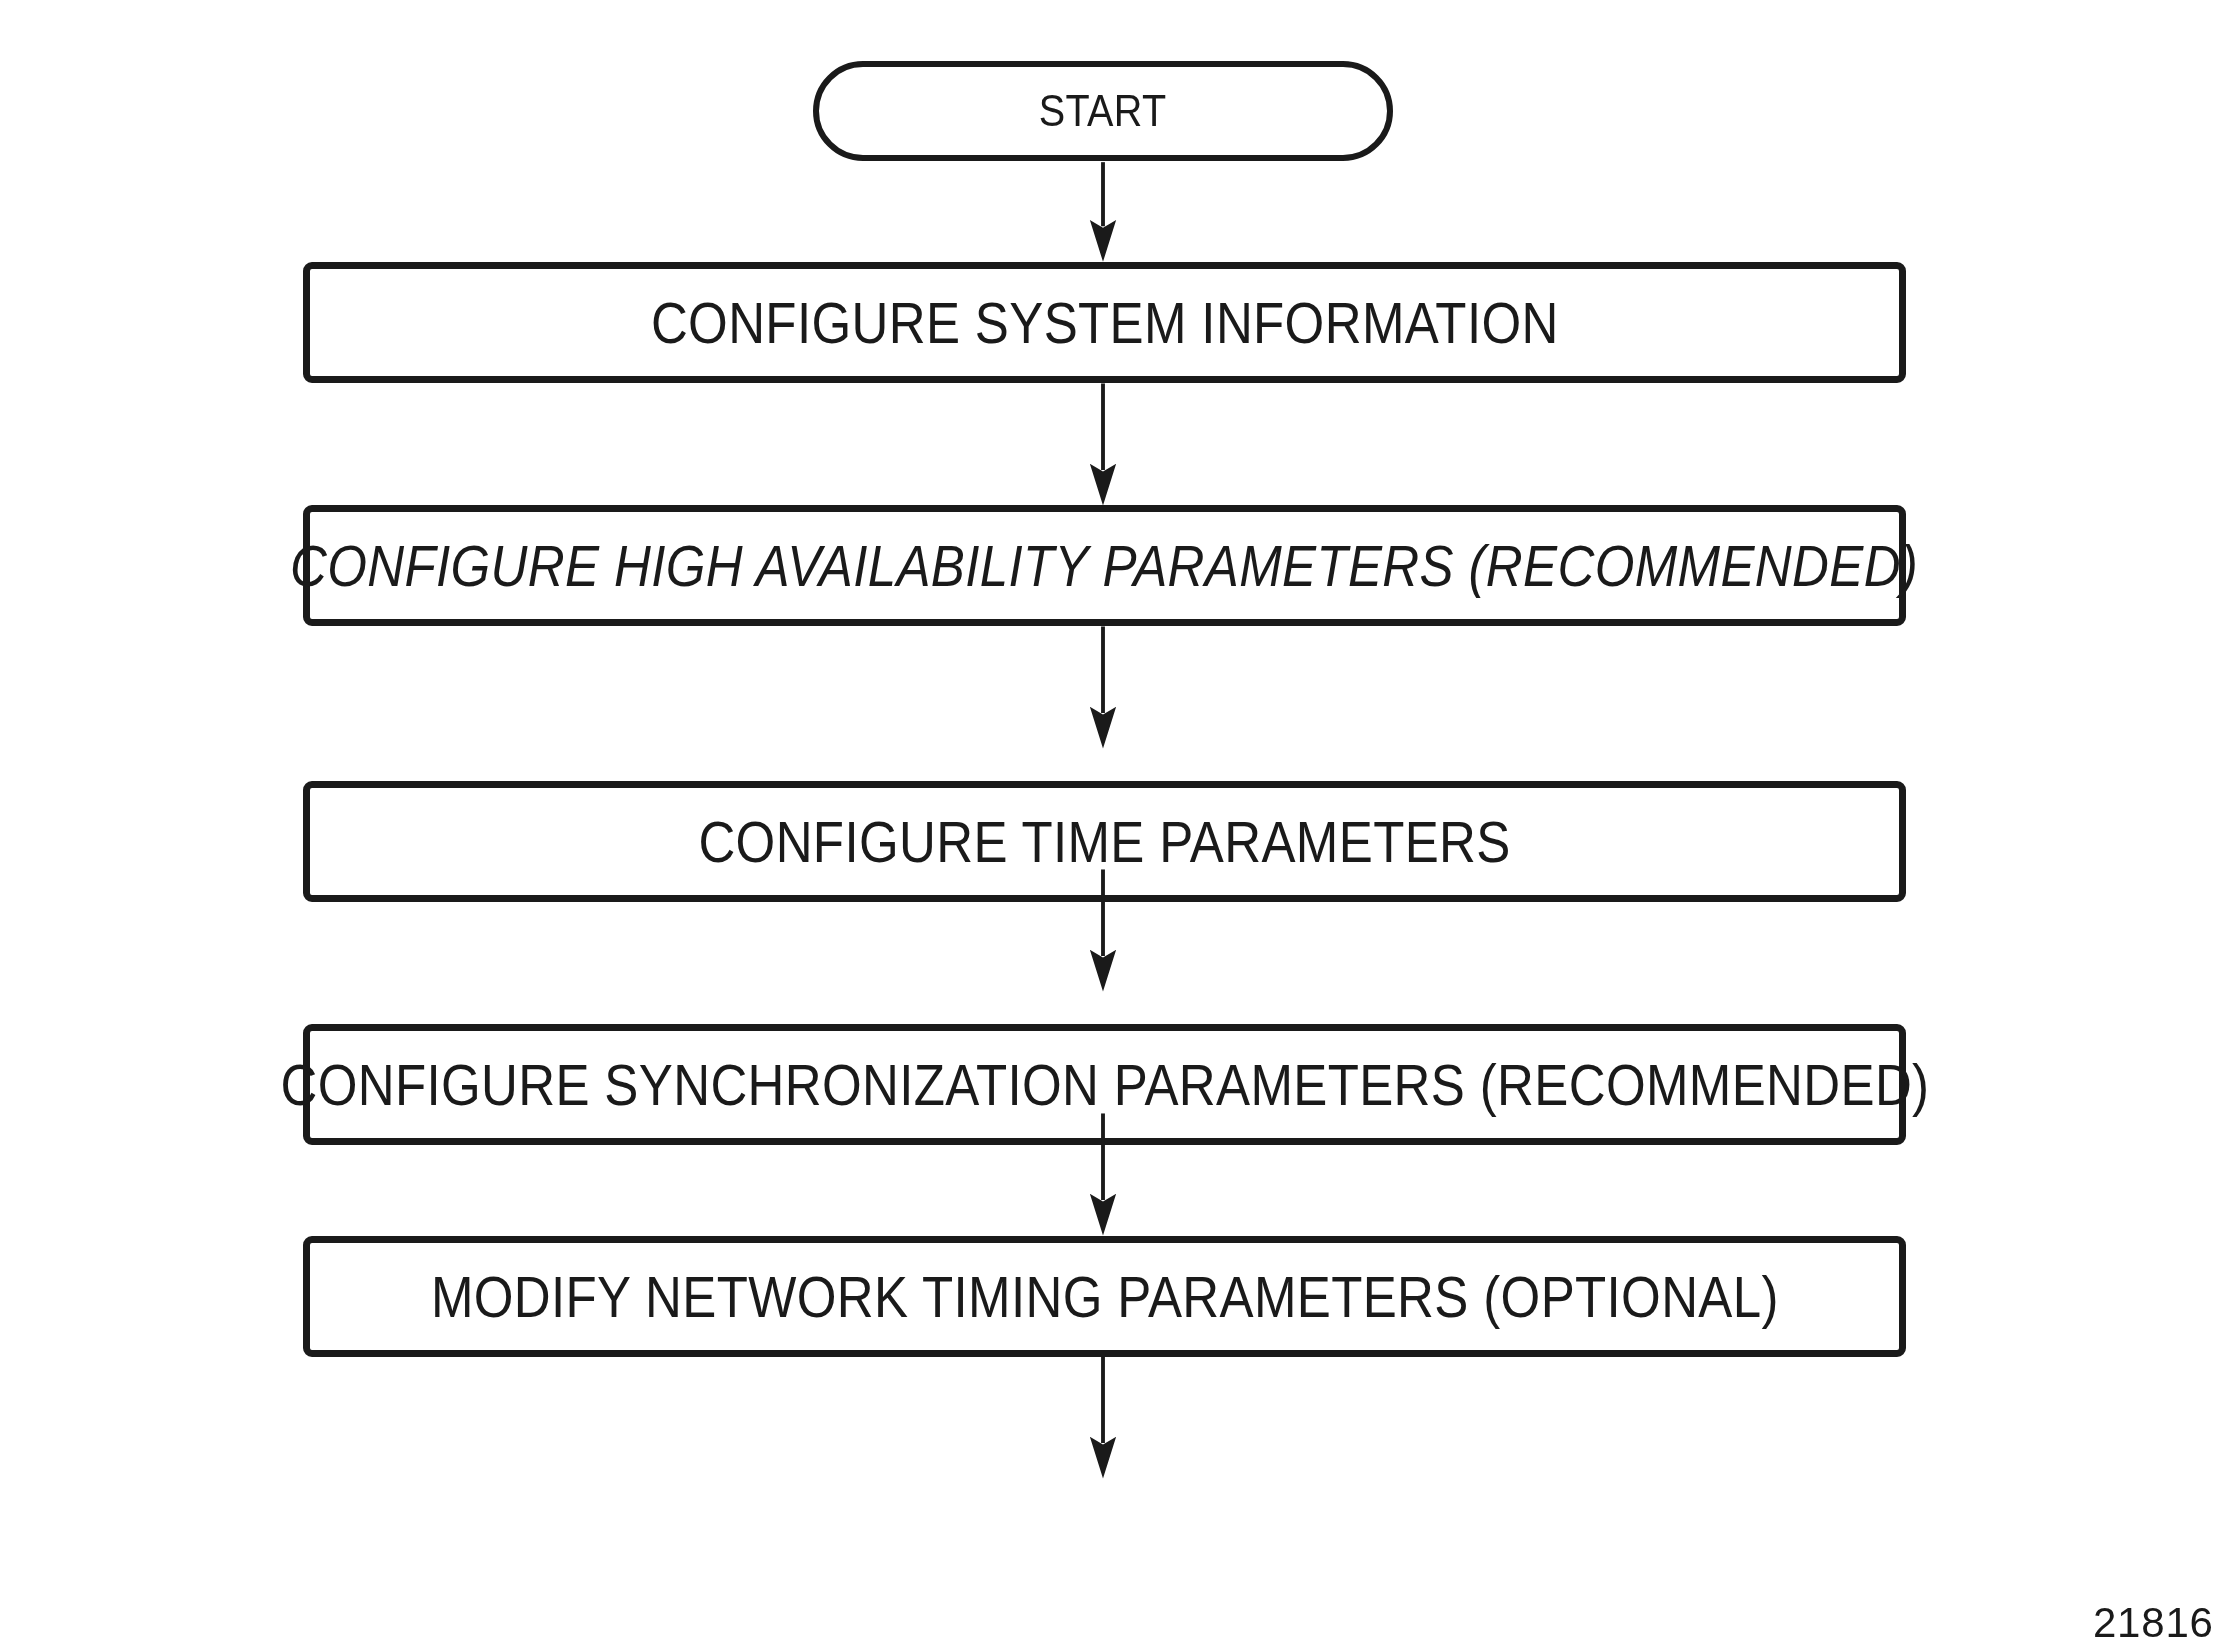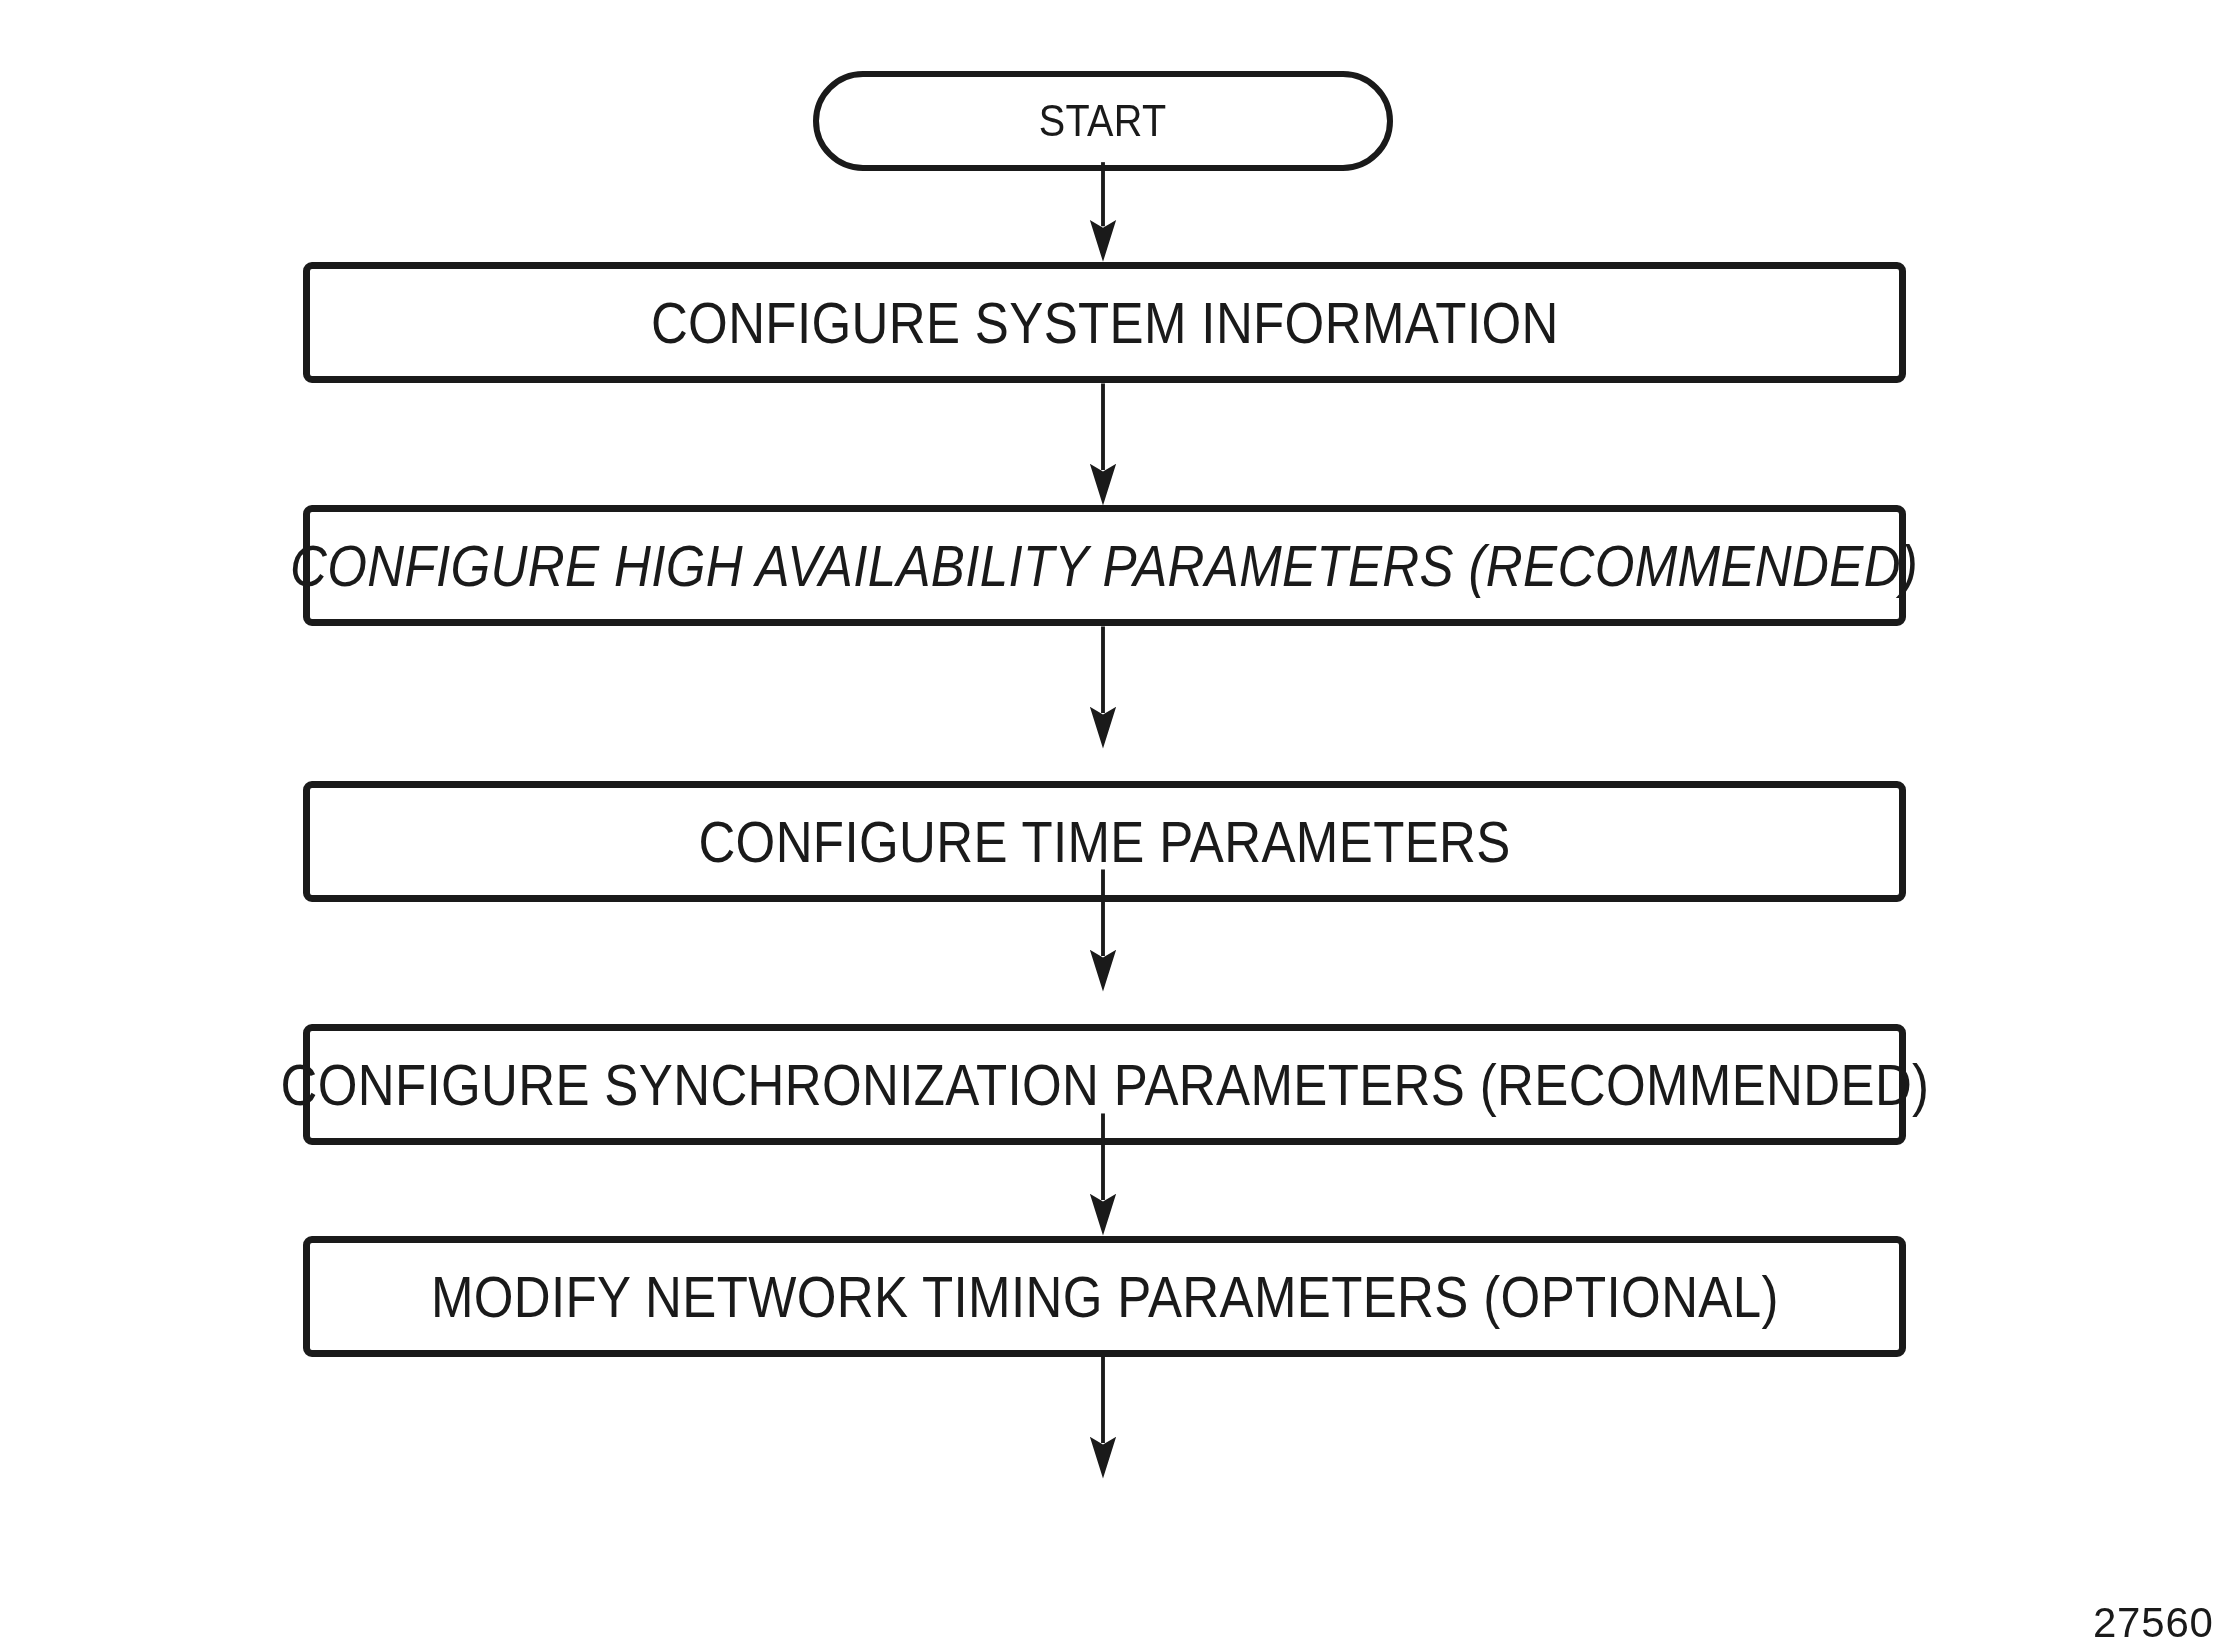--- a/index.html
+++ b/index.html
@@ -17,21 +17,20 @@
     background:#ffffff;
     box-sizing:border-box;
     text-align:center;
     border-radius:9px;
   }
   .terminator {
     left:813px; width:580px; height:100px;
     border:6.2px solid #1a1a1a;
     border-radius:51px;
     font-size:45px;
-    margin-top:10px;
   }
   .terminator.start { top:61px; }
   .terminator.end   { top:1479px; }
   .process {
     left:303px; width:1603px; height:121px;
     border:7px solid #1a1a1a;
     font-size:58px;
   }
   .p1 { top:262px; }
   .p2 { top:505px;font-style:italic; }
@@ -116,16 +115,16 @@
   <div class="node process p5">
     <span class="label-inner">MODIFY NETWORK TIMING PARAMETERS (OPTIONAL)</span>
   </div>
 
   <svg class="arrow a6" viewBox="0 0 44 158" aria-hidden="true">
     <line x1="22" y1="0" x2="22" y2="112" stroke="#1a1a1a" stroke-width="5"></line>
     <polygon points="5,104 22,114 39,104 22,158" fill="#1a1a1a"></polygon>
   </svg>
 
 
-  <div class="fig-number">27560</div>
+  <div class="fig-number">21816</div>
 
 </div>
 
 
 </body></html>

